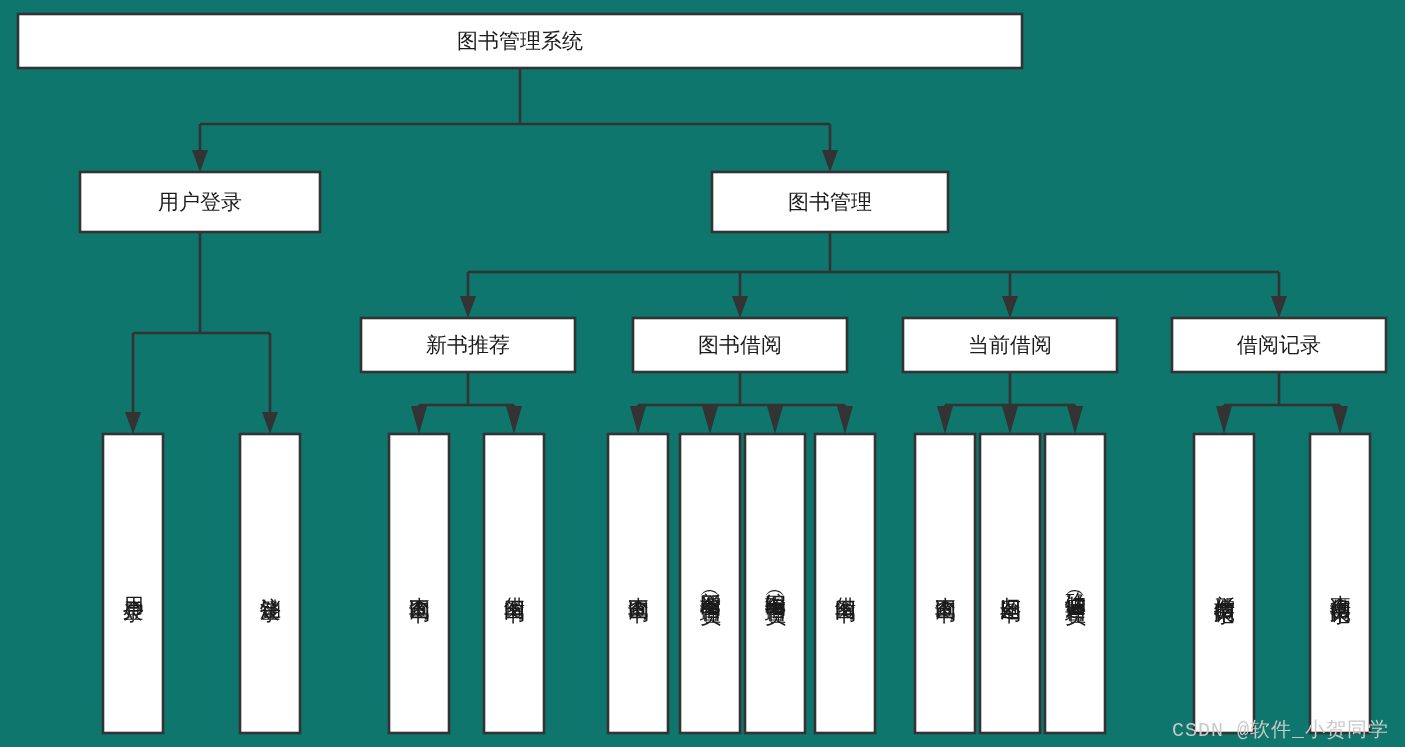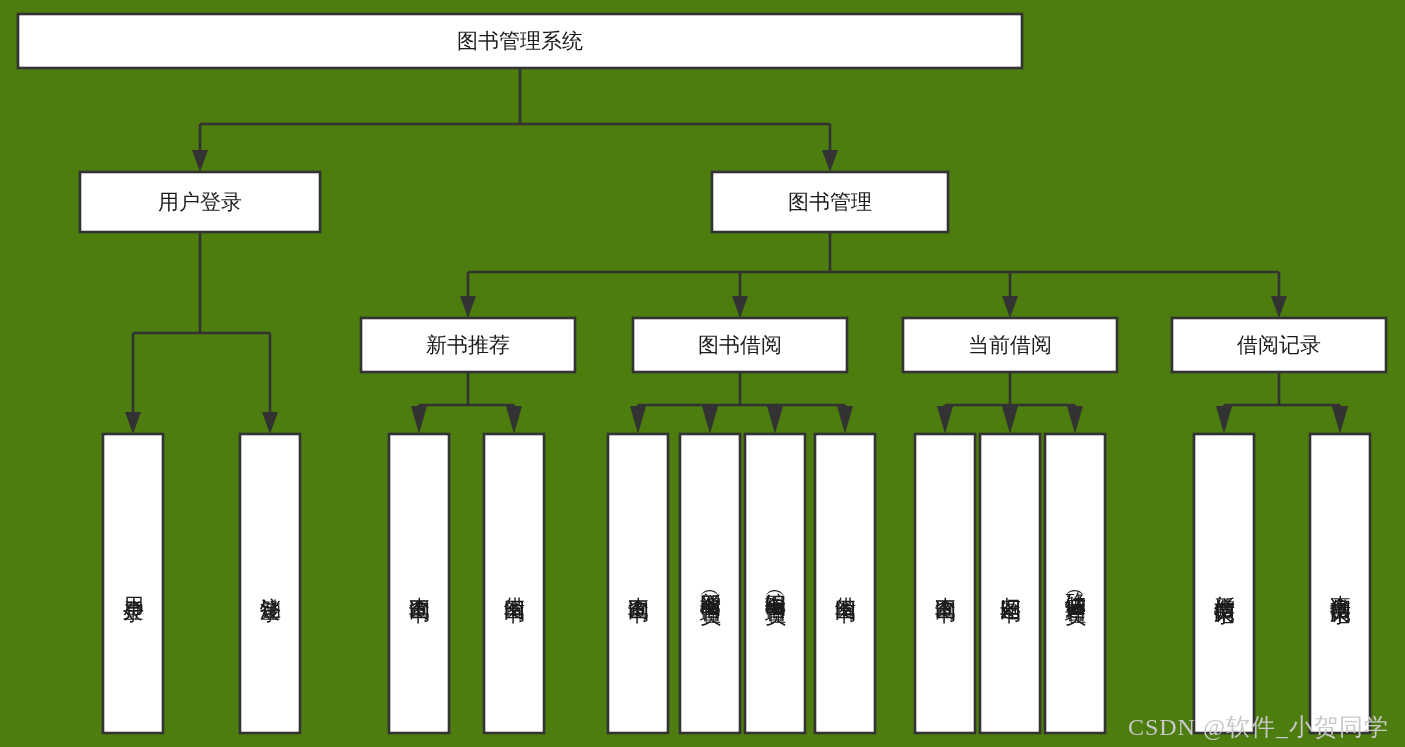--- a/index.html
+++ b/index.html
@@ -7,21 +7,21 @@
     padding: 0;
     background: #ffffff;
   }
   body {
     font-family: "Liberation Sans", "DejaVu Sans", sans-serif;
   }
   #canvas {
     position: relative;
     width: 1405px;
     height: 747px;
-    background: #4d7c0f;
+    background: #0f766e;
     overflow: hidden;
     text-align: center;
   }
   svg.diagram {
     position: absolute;
     left: 0;
     top: 0;
     width: 1405px;
     height: 747px;
   }
@@ -58,22 +58,22 @@
     line-height: 1.18;
     letter-spacing: 2px;
     color: #1b1b1b;
     white-space: nowrap;
     pointer-events: none;
   }
   .watermark {
     position: absolute;
     right: 16px;
     bottom: 4px;
-    font-family: Liberation Serif, serif;
-    font-size: 24px;
+    font-family: Liberation Mono, monospace;
+    font-size: 20px;
     color: #c9c9c9;
     letter-spacing: 1px;
     white-space: nowrap;
   }
 </style>
 </head>
 <body>
 
 <div id="canvas">
 

